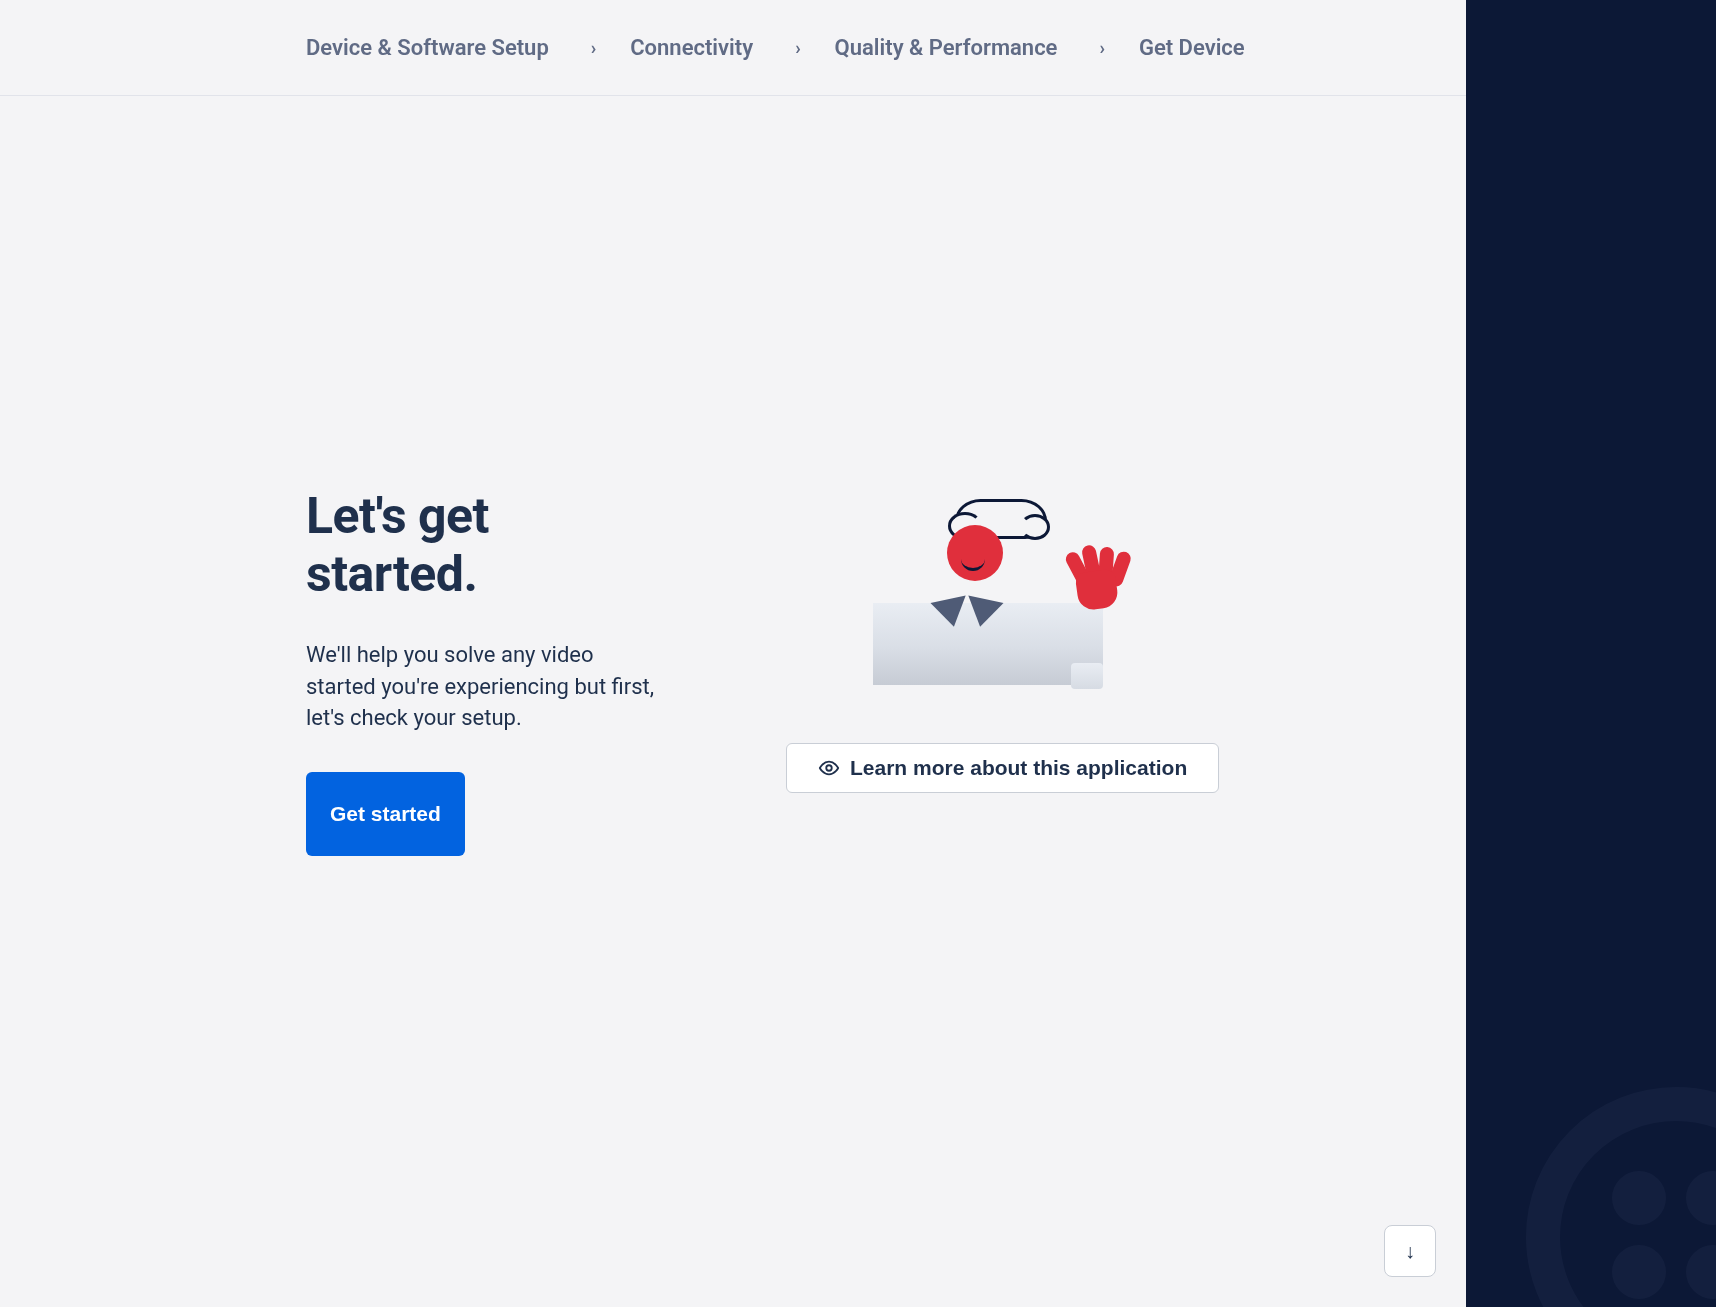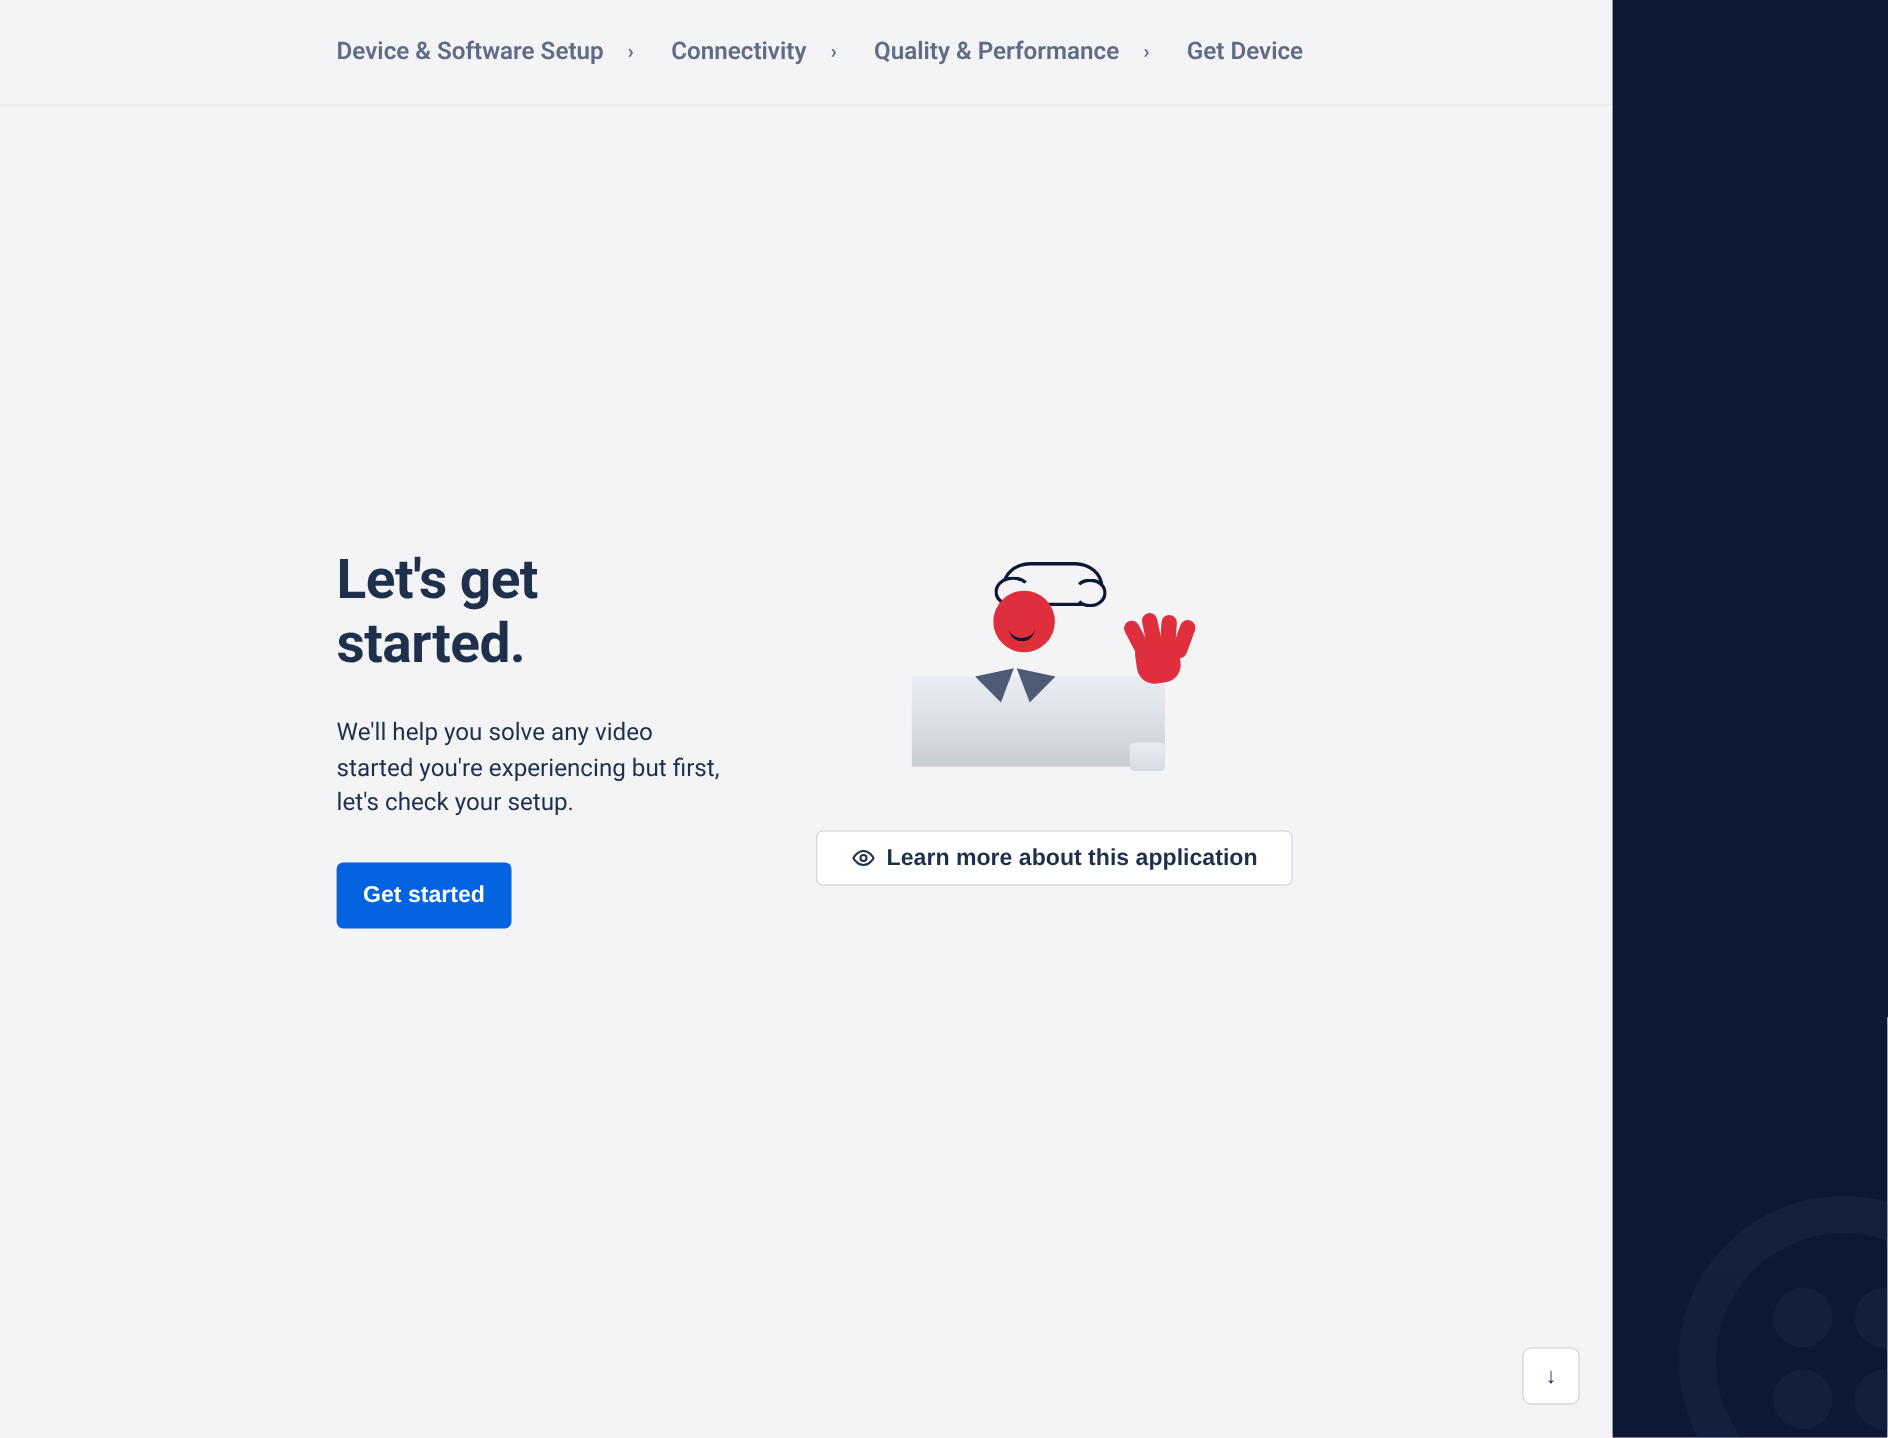--- a/index.html
+++ b/index.html
@@ -26,21 +26,21 @@
     position: relative;
   }
 
   
   .steps-bar {
     height: 96px;
     border-bottom: 1px solid #e1e3ea;
     display: flex;
     align-items: center;
     padding-left: 306px;
-    gap: 22px;
+    gap: 42px;
   }
   .step-group {
     display: flex;
     align-items: center;
     gap: 34px;
   }
   .step-sep {
     color: #606b85;
     font-weight: 700;
     font-size: 18px;
@@ -56,21 +56,21 @@
   
   .content {
     flex: 1;
     display: flex;
     align-items: center;
     padding-left: 306px;
   }
   .content-inner {
     display: flex;
     align-items: flex-start;
-    gap: 76px;
+    gap: 120px;
     transform: translateY(-30px);
   }
   .copy-col {
     width: 360px;
   }
   .title {
     font-size: 50px;
     font-weight: 700;
     color: #1f304c;
     letter-spacing: -0.5px;
@@ -85,21 +85,21 @@
   .primary-btn {
     display: inline-flex;
     align-items: center;
     justify-content: center;
     background: #0263e0;
     color: #ffffff;
     font-size: 21px;
     font-weight: 600;
     border: none;
     border-radius: 6px;
-    padding: 18px 24px;
+    padding: 30px 24px;
     cursor: pointer;
   }
 
   
   .illus-col {
     display: flex;
     flex-direction: column;
     align-items: center;
     gap: 58px;
     position: relative;

